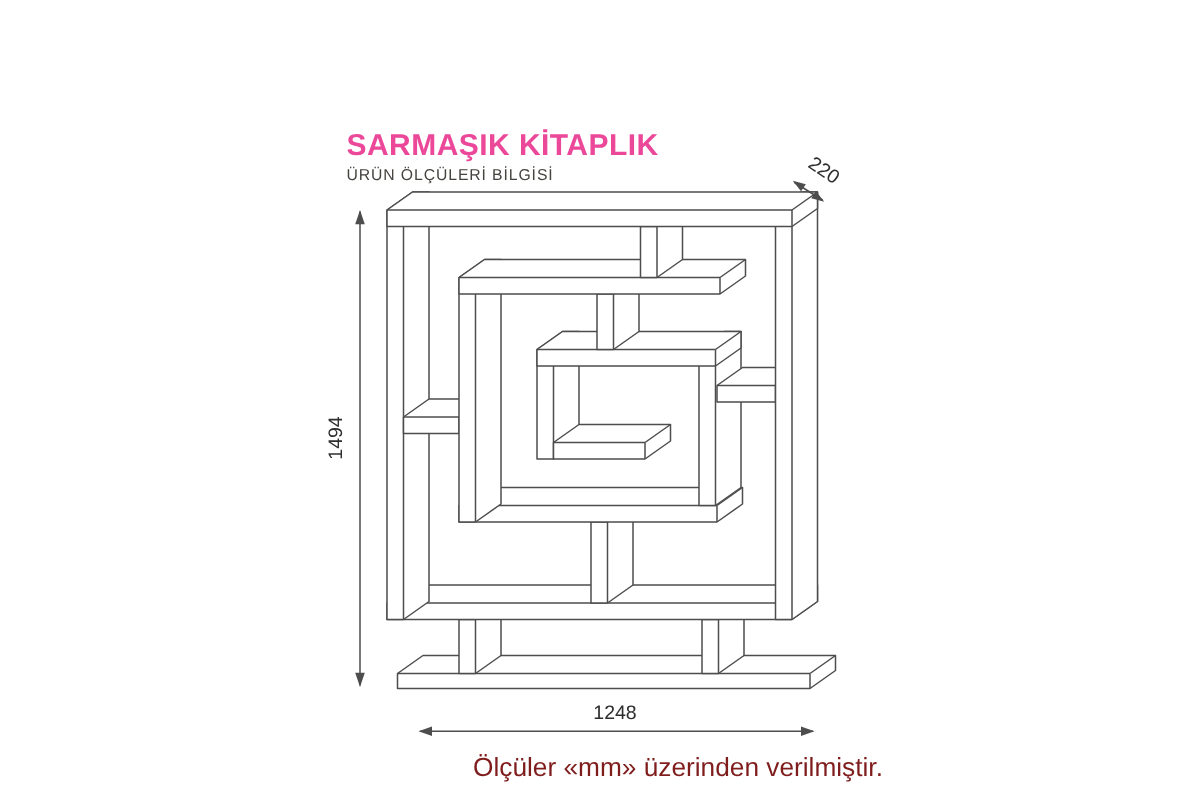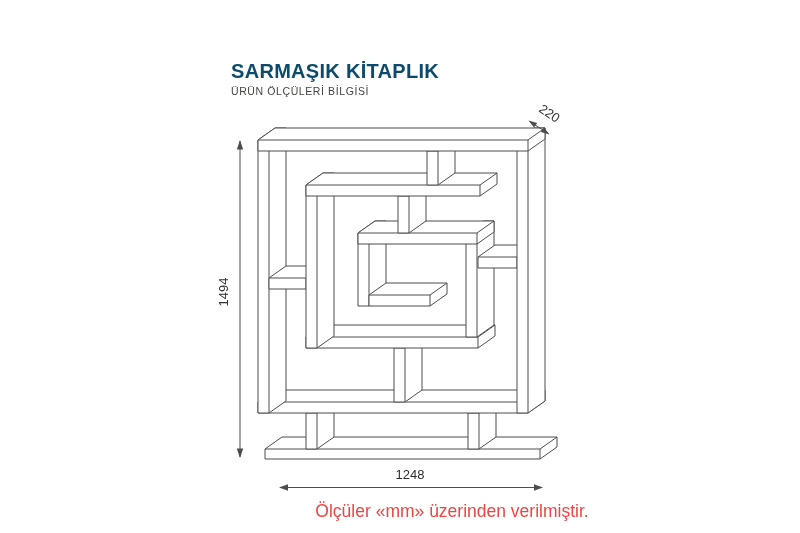--- a/index.html
+++ b/index.html
@@ -5,32 +5,32 @@
   html,body{margin:0;padding:0;background:#fff;}
   .page{
     position:relative;
     width:800px;height:533px;
     background:#ffffff;
     font-family:"Liberation Sans", sans-serif;
     overflow:hidden;
   }
   .header{position:absolute;left:231px;top:60px;}
   .title{
-    font-size:20px;font-weight:bold;color:#0c4a6e;
-    letter-spacing:0.3px;line-height:1.1;
+    font-size:20px;font-weight:bold;color:#ec4899;
+    letter-spacing:0.3px;line-height:1.1;margin-top:26px;
   }
   .subtitle{
     margin-top:3px;font-size:10.5px;font-weight:normal;color:#46433f;
     letter-spacing:0.6px;
   }
   .drawing-svg{position:absolute;left:0;top:0;}
   .footer-note{
     position:absolute;left:452px;top:501px;
     transform:translateX(-50%);
-    font-size:17.5px;color:#ef4444;white-space:nowrap;
+    font-size:17.5px;color:#7f1d1d;white-space:nowrap;
   }
   .dim-label{
     font-size:13px;fill:#2e2e2e;
     font-family:"Liberation Sans", sans-serif;
   }
   .dim-line{stroke:#4d4d4d;stroke-width:1;}
   .dim-arrow{fill:#4d4d4d;stroke:none;}
 </style>
 </head>
 <body>

